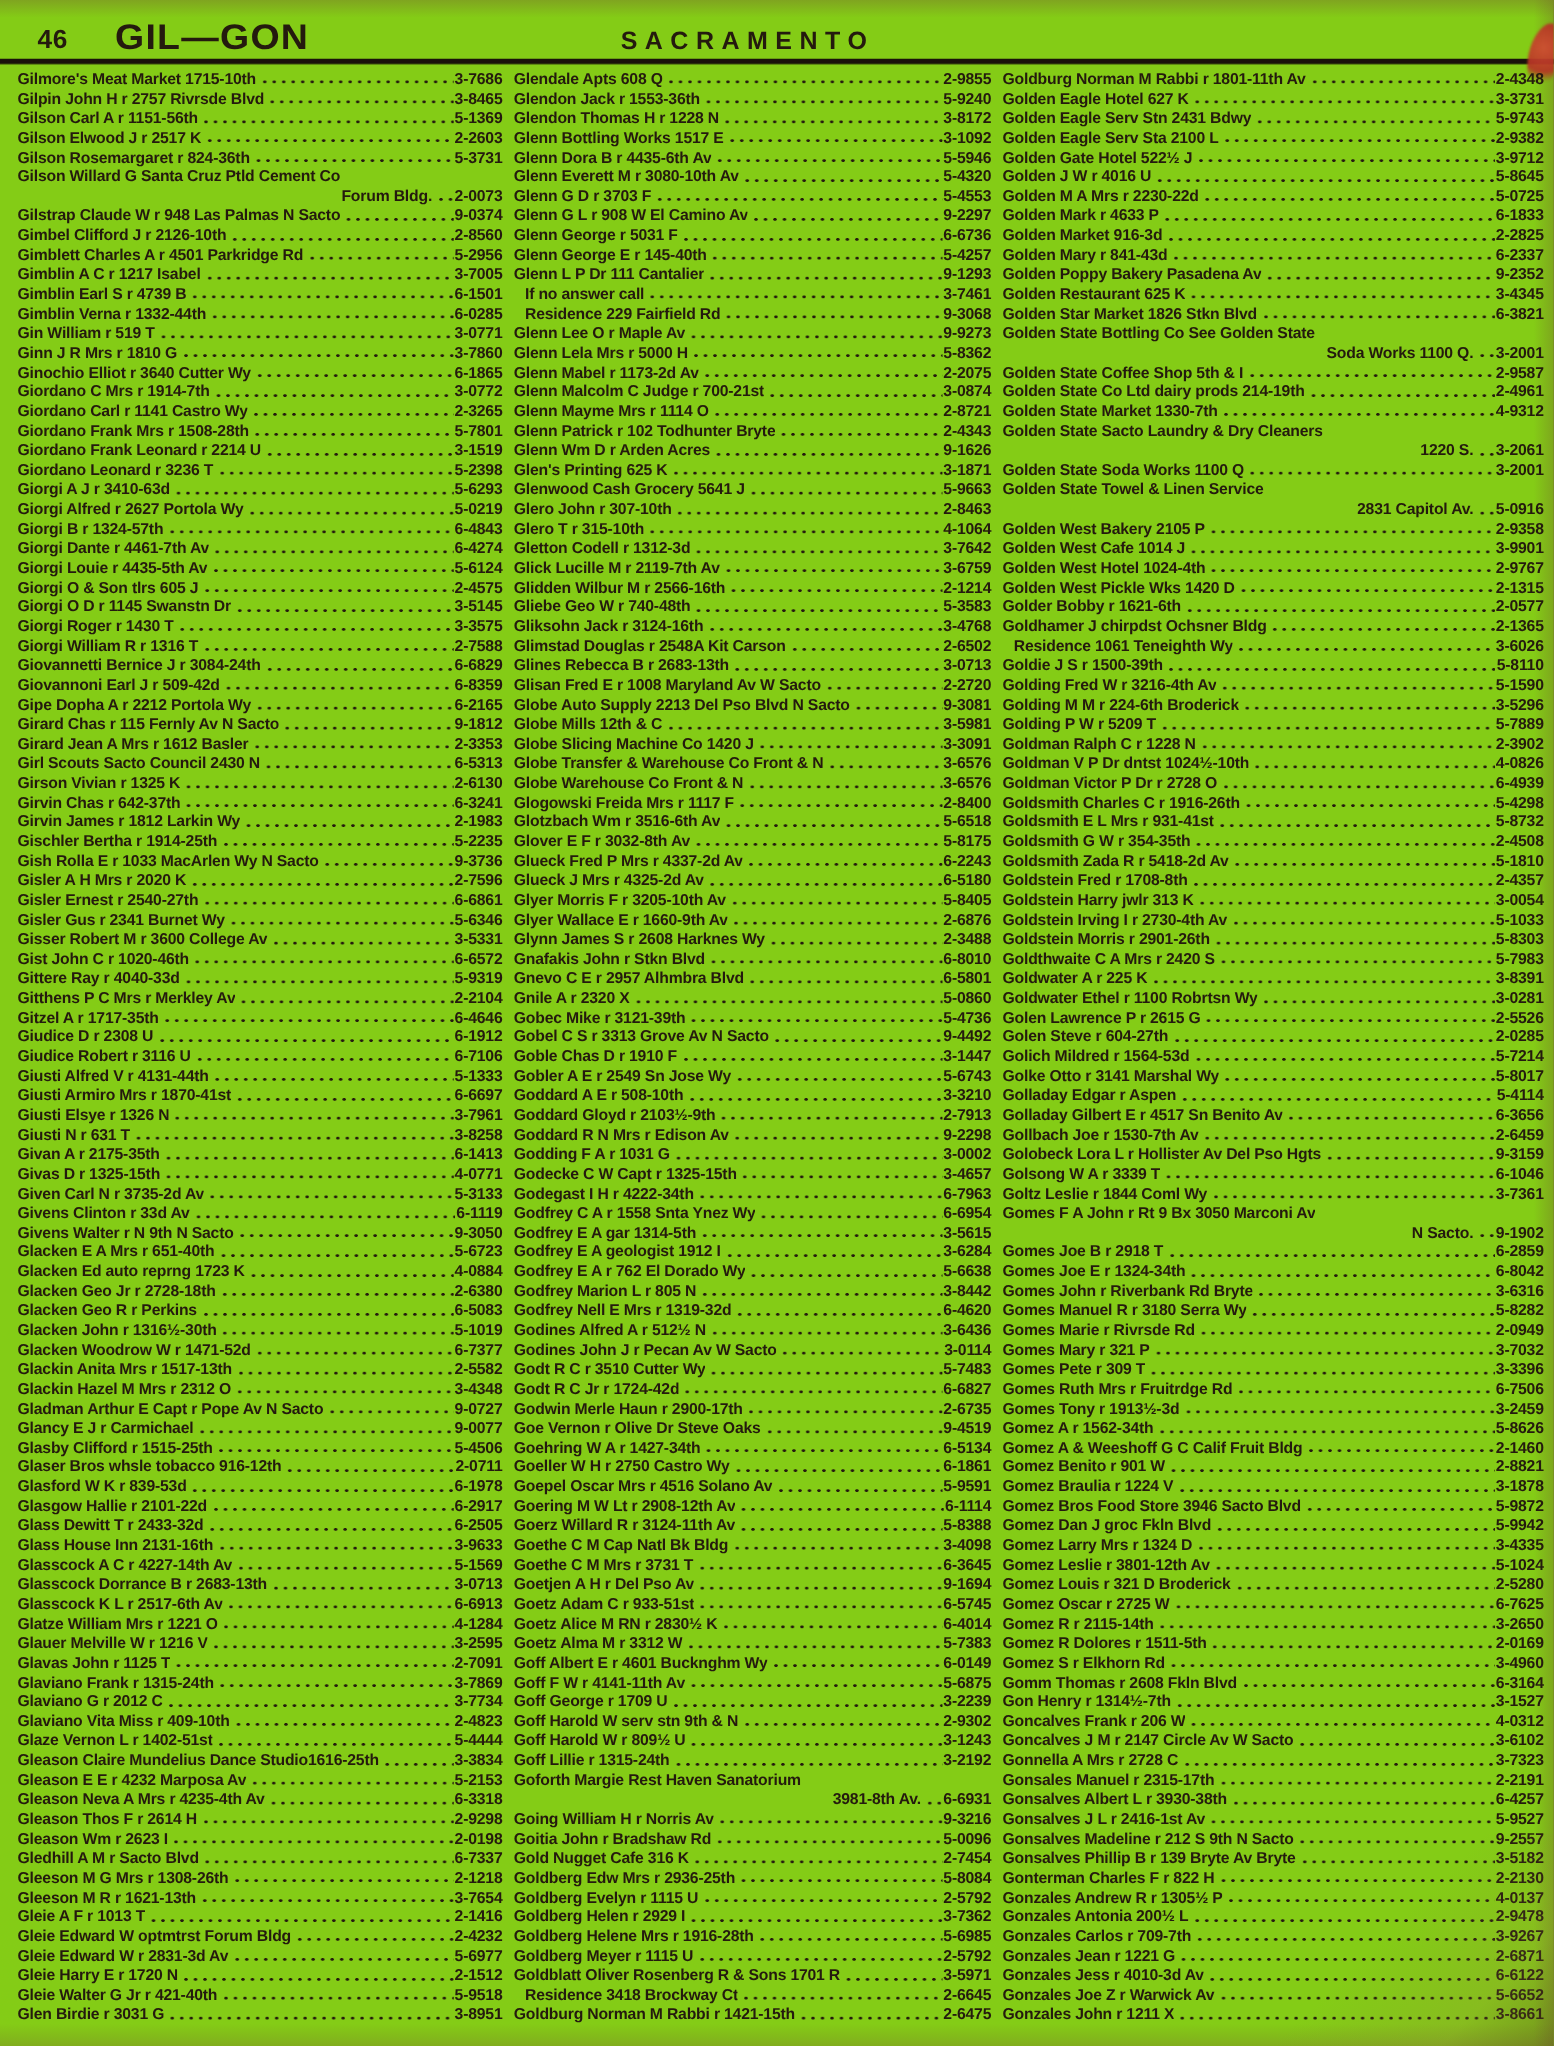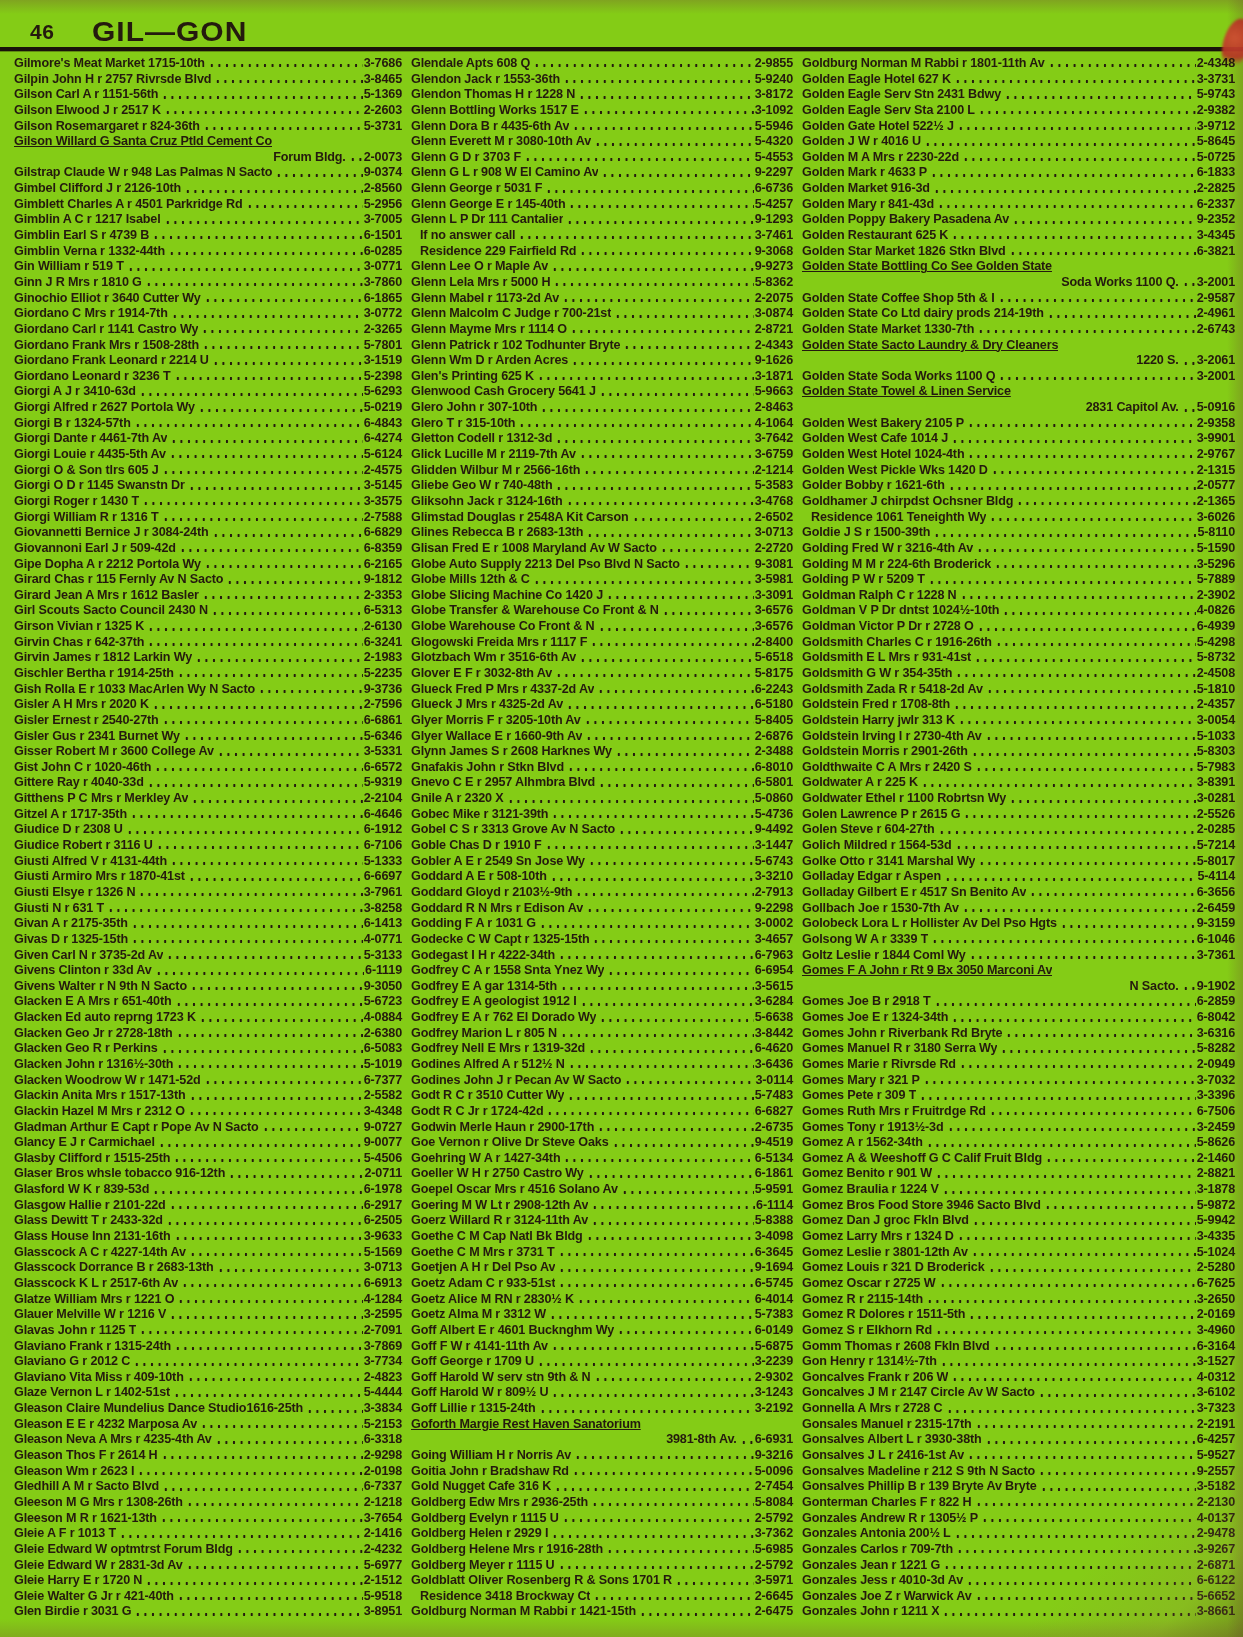--- a/index.html
+++ b/index.html
@@ -48,29 +48,30 @@
   .e-text{flex:0 1 auto;overflow:hidden;}
   .e-leader{
     flex:1 1 6px;min-width:8px;align-self:stretch;margin:0 1px 0 2px;
     background-image:radial-gradient(circle,#241a0e 1.15px,rgba(36,26,14,0) 1.45px);
     background-size:7.6px 5px;background-repeat:repeat-x;background-position:1px calc(100% - 3.2px);
   }
   .e-phone{flex:0 0 auto;}
   .entry.indent{padding-left:9px;justify-content:flex-end;}
   .entry.cont{justify-content:flex-end;}
   .entry.cont .e-leader{flex:0 0 15px;}
-  .entry.wrap .e-text{flex:0 0 auto;text-decoration:underline;}
+  .entry.wrap .e-text{flex:0 0 auto;}
 </style>
 </head>
 <body>
 
 <div class="page">
   <div class="hdr">
     <span class="pgnum">46</span>
     <span class="range">GIL—GON</span>
+    <span class="city">SACRAMENTO</span>
   </div>
   <div class="rule"></div>
   <div class="red-mark"></div>
   <div class="cols">
     <div class="col">
         <div class="entry">
           <span class="e-text">Gilmore's Meat Market 1715-10th</span>
           <span class="e-leader"></span>
           <span class="e-phone">3-7686</span>
         </div>
@@ -1148,21 +1149,21 @@
           <span class="e-phone">2-9587</span>
         </div>
         <div class="entry">
           <span class="e-text">Golden State Co Ltd dairy prods 214-19th</span>
           <span class="e-leader"></span>
           <span class="e-phone">2-4961</span>
         </div>
         <div class="entry">
           <span class="e-text">Golden State Market 1330-7th</span>
           <span class="e-leader"></span>
-          <span class="e-phone">2-6743</span>
+          <span class="e-phone">4-9312</span>
         </div>
         <div class="entry wrap">
           <span class="e-text">Golden State Sacto Laundry &amp; Dry Cleaners</span>
         </div>
         <div class="entry cont">
           <span class="e-text">1220 S.</span>
           <span class="e-leader"></span>
           <span class="e-phone">3-2061</span>
         </div>
         <div class="entry">

